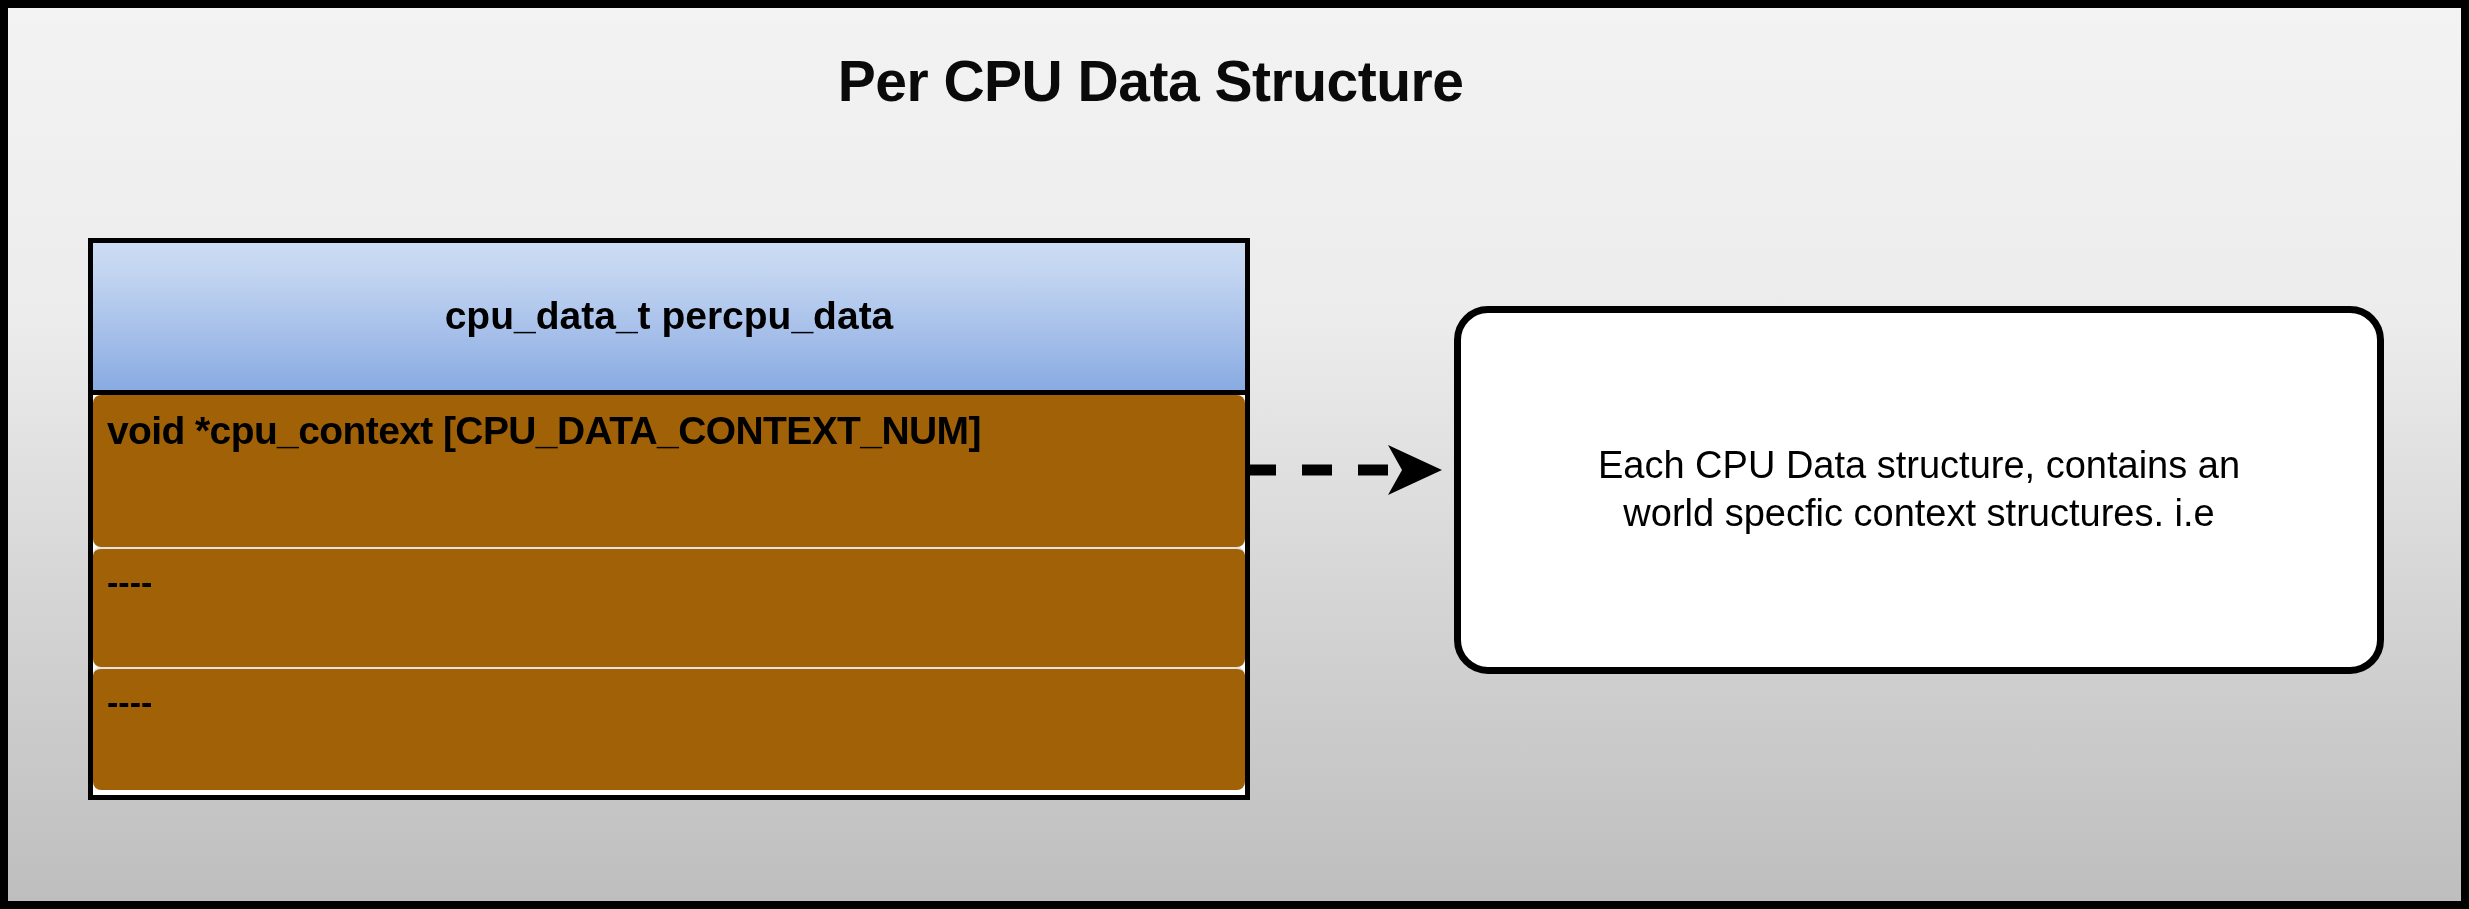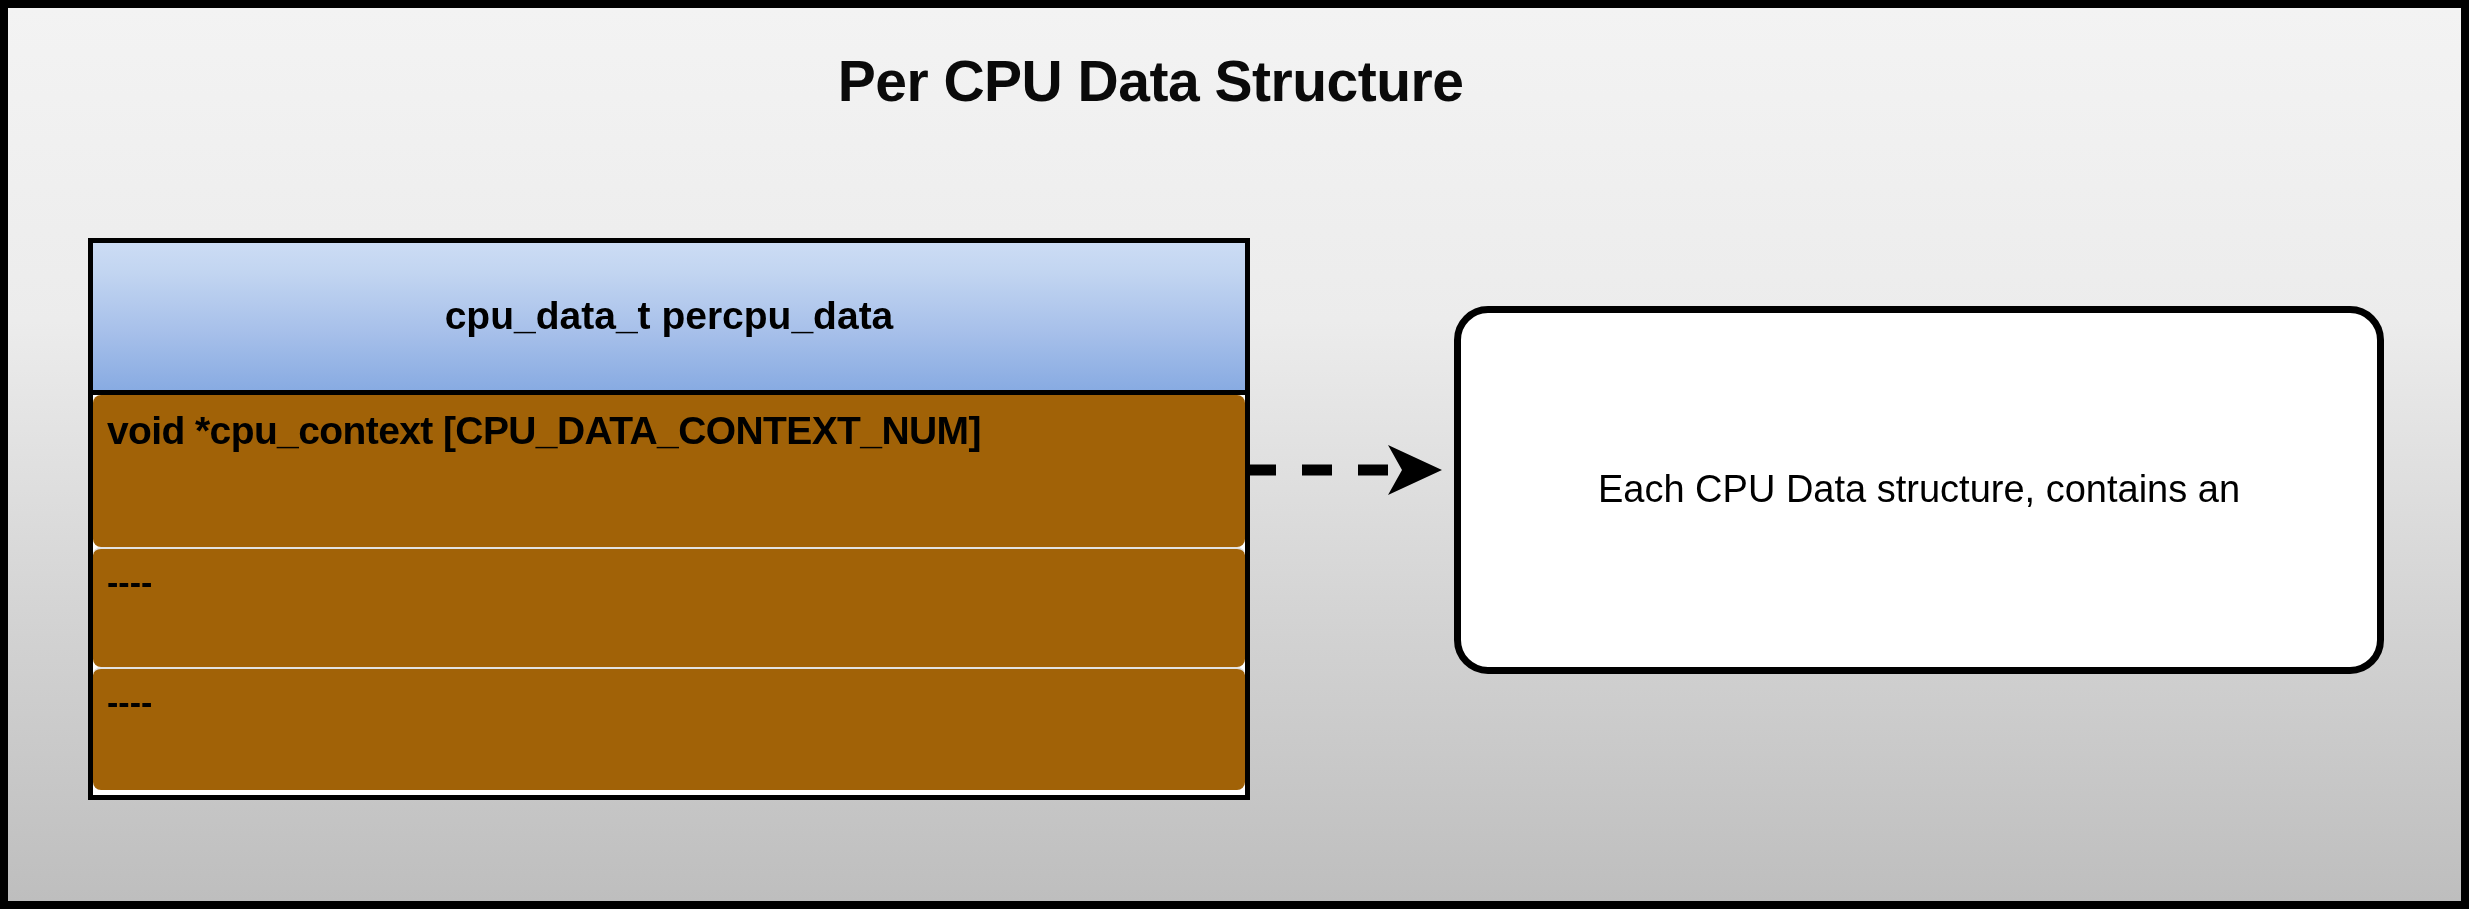--- a/index.html
+++ b/index.html
@@ -159,15 +159,16 @@
 
   </div>
 
   <svg id="connector" viewBox="0 0 220 60">
     <line x1="0" y1="30" x2="150" y2="30" stroke="#000000" stroke-width="11" stroke-dasharray="30 26"></line>
     <path d="M 142 5 L 196 30 L 142 55 L 156 30 Z" fill="#000000"></path>
   </svg>
 
   <div id="callout-note">
     <div class="nline">Each CPU Data structure, contains an</div>
+    <div class="nline">world specfic context structures. i.e</div>
   </div>
 
 </div>
 
 </body></html>

